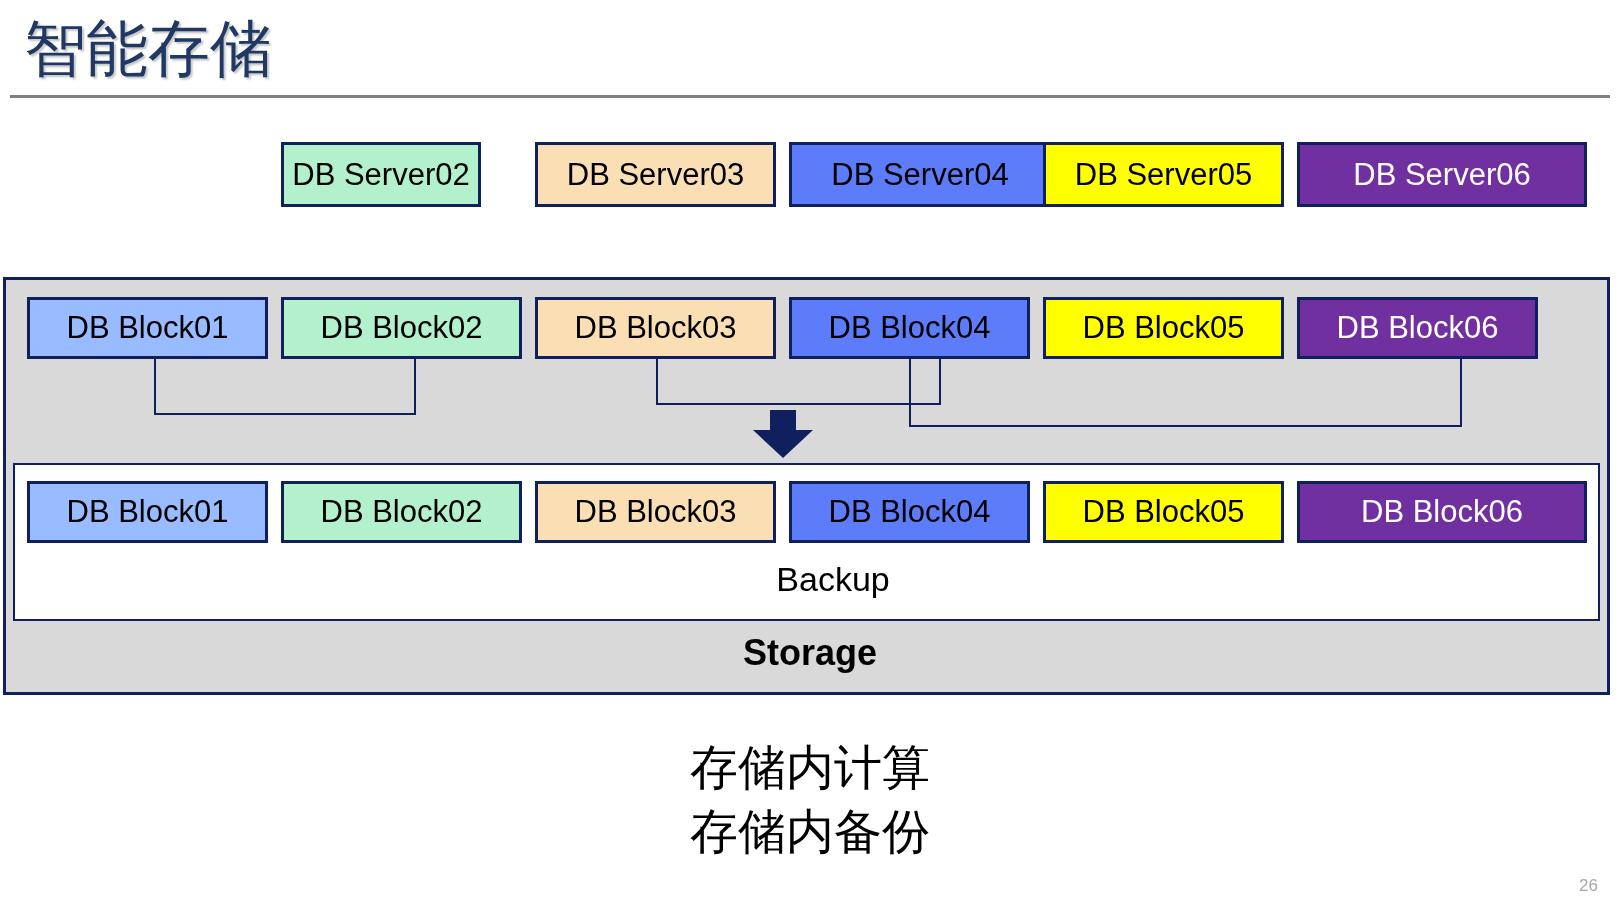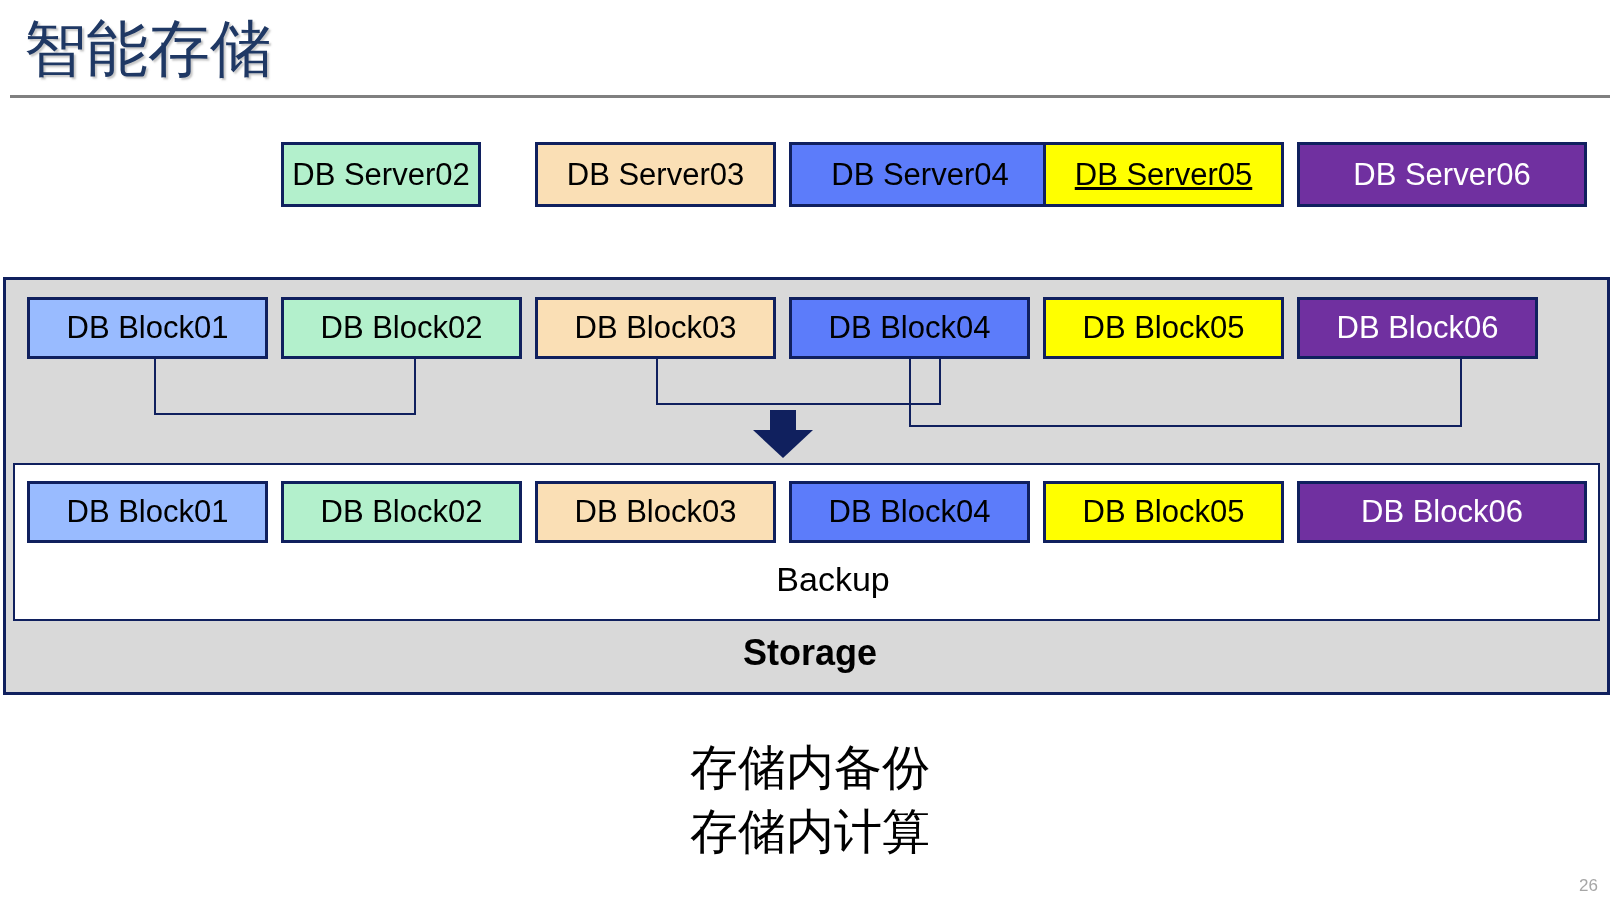--- a/index.html
+++ b/index.html
@@ -88,21 +88,21 @@
 
   <div class="box c-green" style="left:281px;top:142px;width:200px;height:65px;">
       <span>DB Server02</span>
     </div>
   <div class="box c-peach" style="left:535px;top:142px;width:241px;height:65px;">
       <span>DB Server03</span>
     </div>
   <div class="box c-royal" style="left:789px;top:142px;width:262px;height:65px;">
       <span>DB Server04</span>
     </div>
-  <div class="box c-yellow" style="left:1043px;top:142px;width:241px;height:65px;text-decoration:underline;">
+  <div class="box c-yellow" style="left:1043px;top:142px;width:241px;height:65px;">
       <span>DB Server05</span>
     </div>
   <div class="box c-purple" style="left:1297px;top:142px;width:290px;height:65px;">
       <span>DB Server06</span>
     </div>
 
   <div class="storage-panel"></div>
 
   <div class="conn" style="left:154px;top:357px;width:262px;height:58px;"></div>
   <div class="conn" style="left:656px;top:357px;width:285px;height:48px;"></div>
@@ -150,19 +150,19 @@
       <span>DB Block05</span>
     </div>
   <div class="box c-purple" style="left:1297px;top:481px;width:290px;height:62px;">
       <span>DB Block06</span>
     </div>
 
   <div class="backup-label">Backup</div>
   <div class="storage-label">Storage</div>
 
   <div class="cn-lines">
+    <div>存储内计算</div>
     <div>存储内备份</div>
-    <div>存储内计算</div>
   </div>
 
   <div class="page-no">26</div>
 
 </div>
 
 </body></html>

